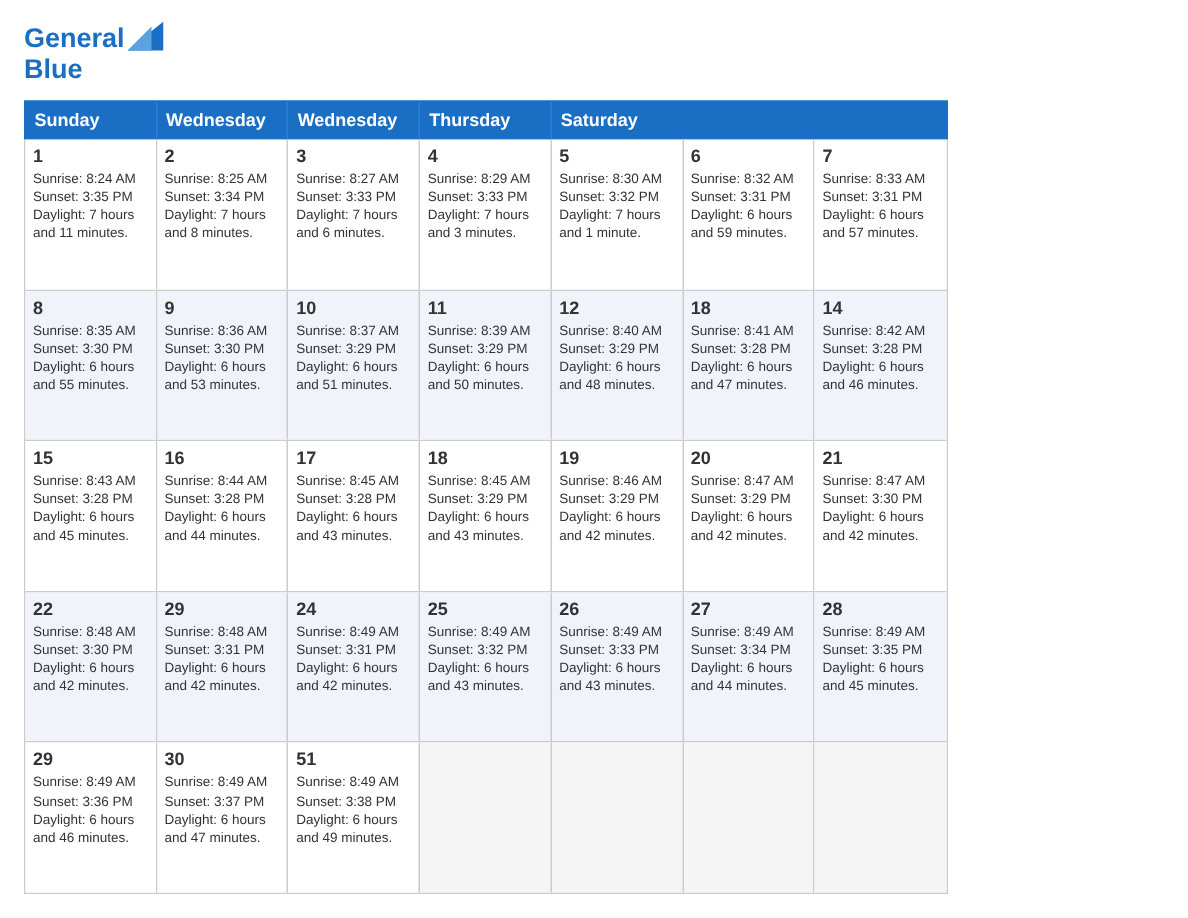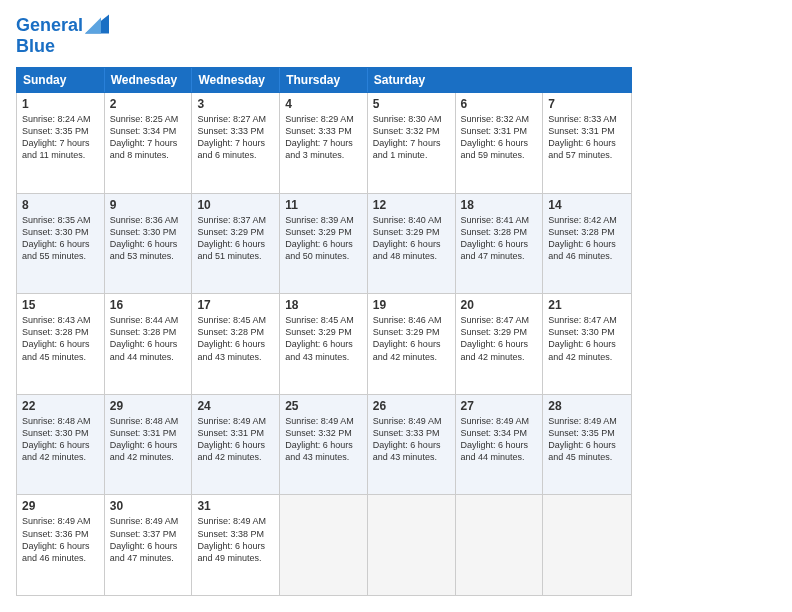--- a/index.html
+++ b/index.html
@@ -271,21 +271,21 @@
         <div class="cal-row">
           <div class="cal-cell">
             <span class="day-num">29</span>
             <div class="cell-text">Sunrise: 8:49 AM<br>Sunset: 3:36 PM<br>Daylight: 6 hours<br>and 46 minutes.</div>
           </div>
           <div class="cal-cell">
             <span class="day-num">30</span>
             <div class="cell-text">Sunrise: 8:49 AM<br>Sunset: 3:37 PM<br>Daylight: 6 hours<br>and 47 minutes.</div>
           </div>
           <div class="cal-cell">
-            <span class="day-num">31</span>
+            <span class="day-num">51</span>
             <div class="cell-text">Sunrise: 8:49 AM<br>Sunset: 3:38 PM<br>Daylight: 6 hours<br>and 49 minutes.</div>
           </div>
           <div class="cal-cell empty"></div>
           <div class="cal-cell empty"></div>
           <div class="cal-cell empty"></div>
           <div class="cal-cell empty"></div>
         </div>
       </div>
   </div>
 </div>

